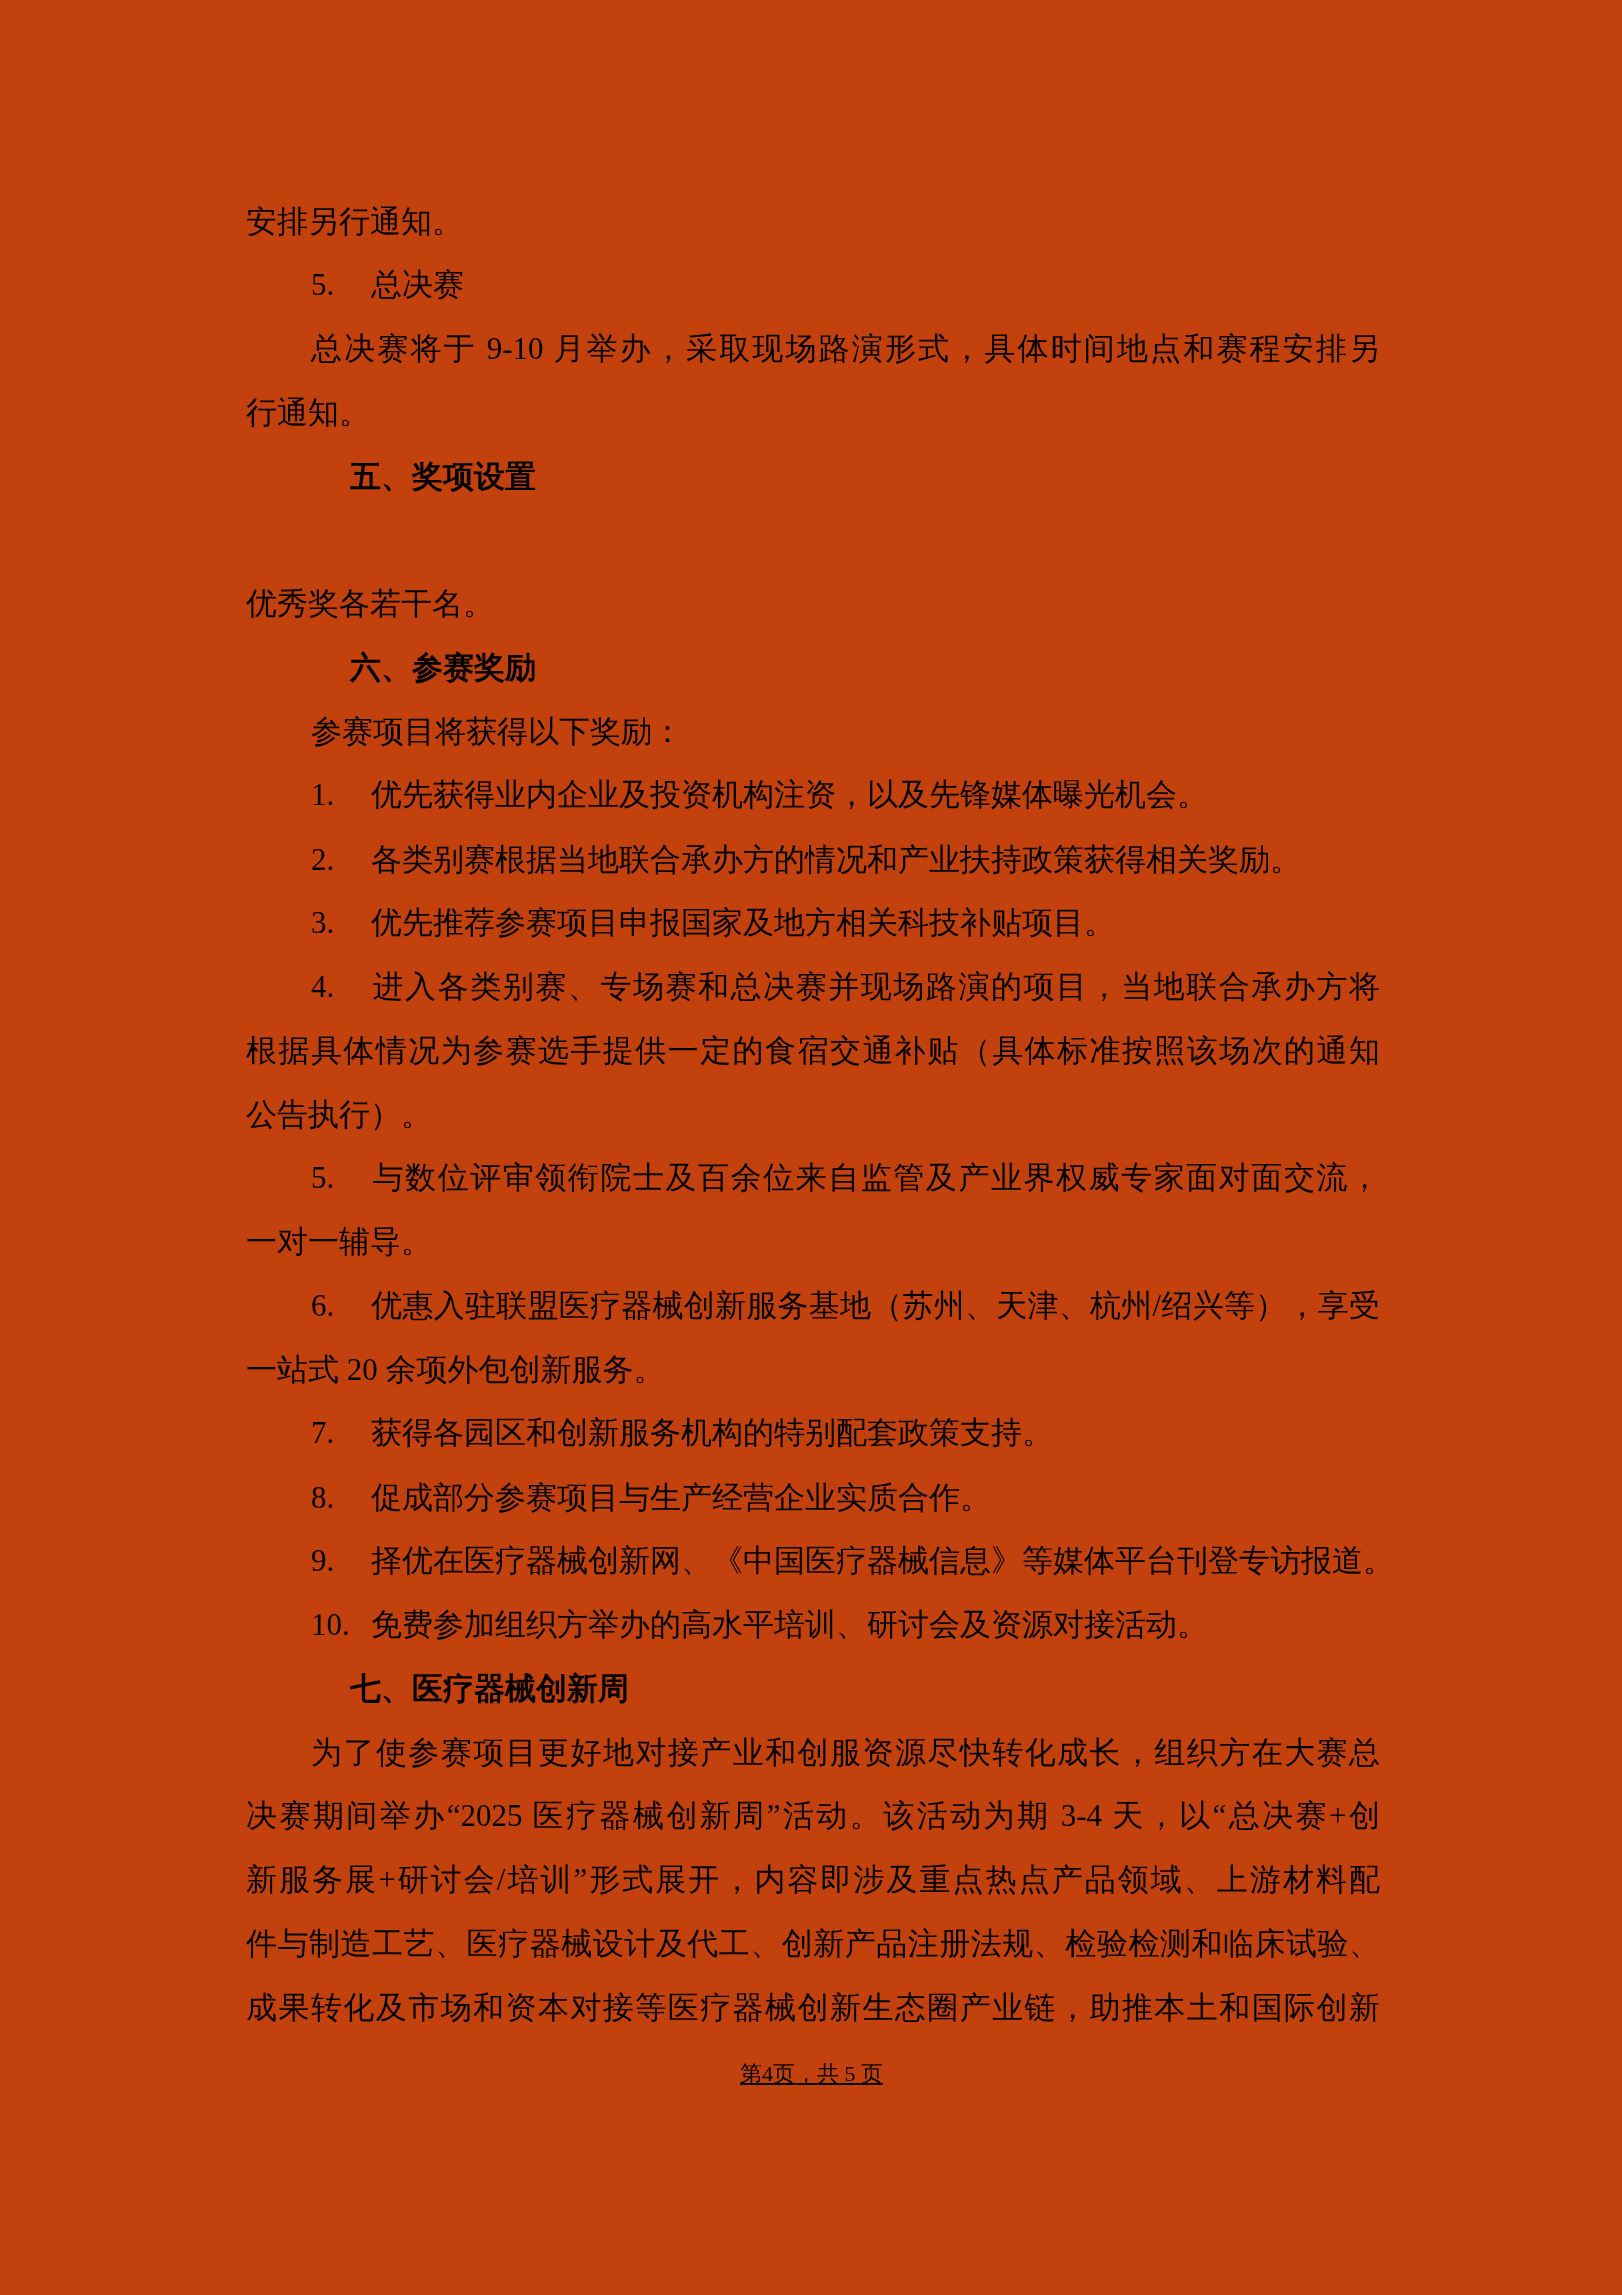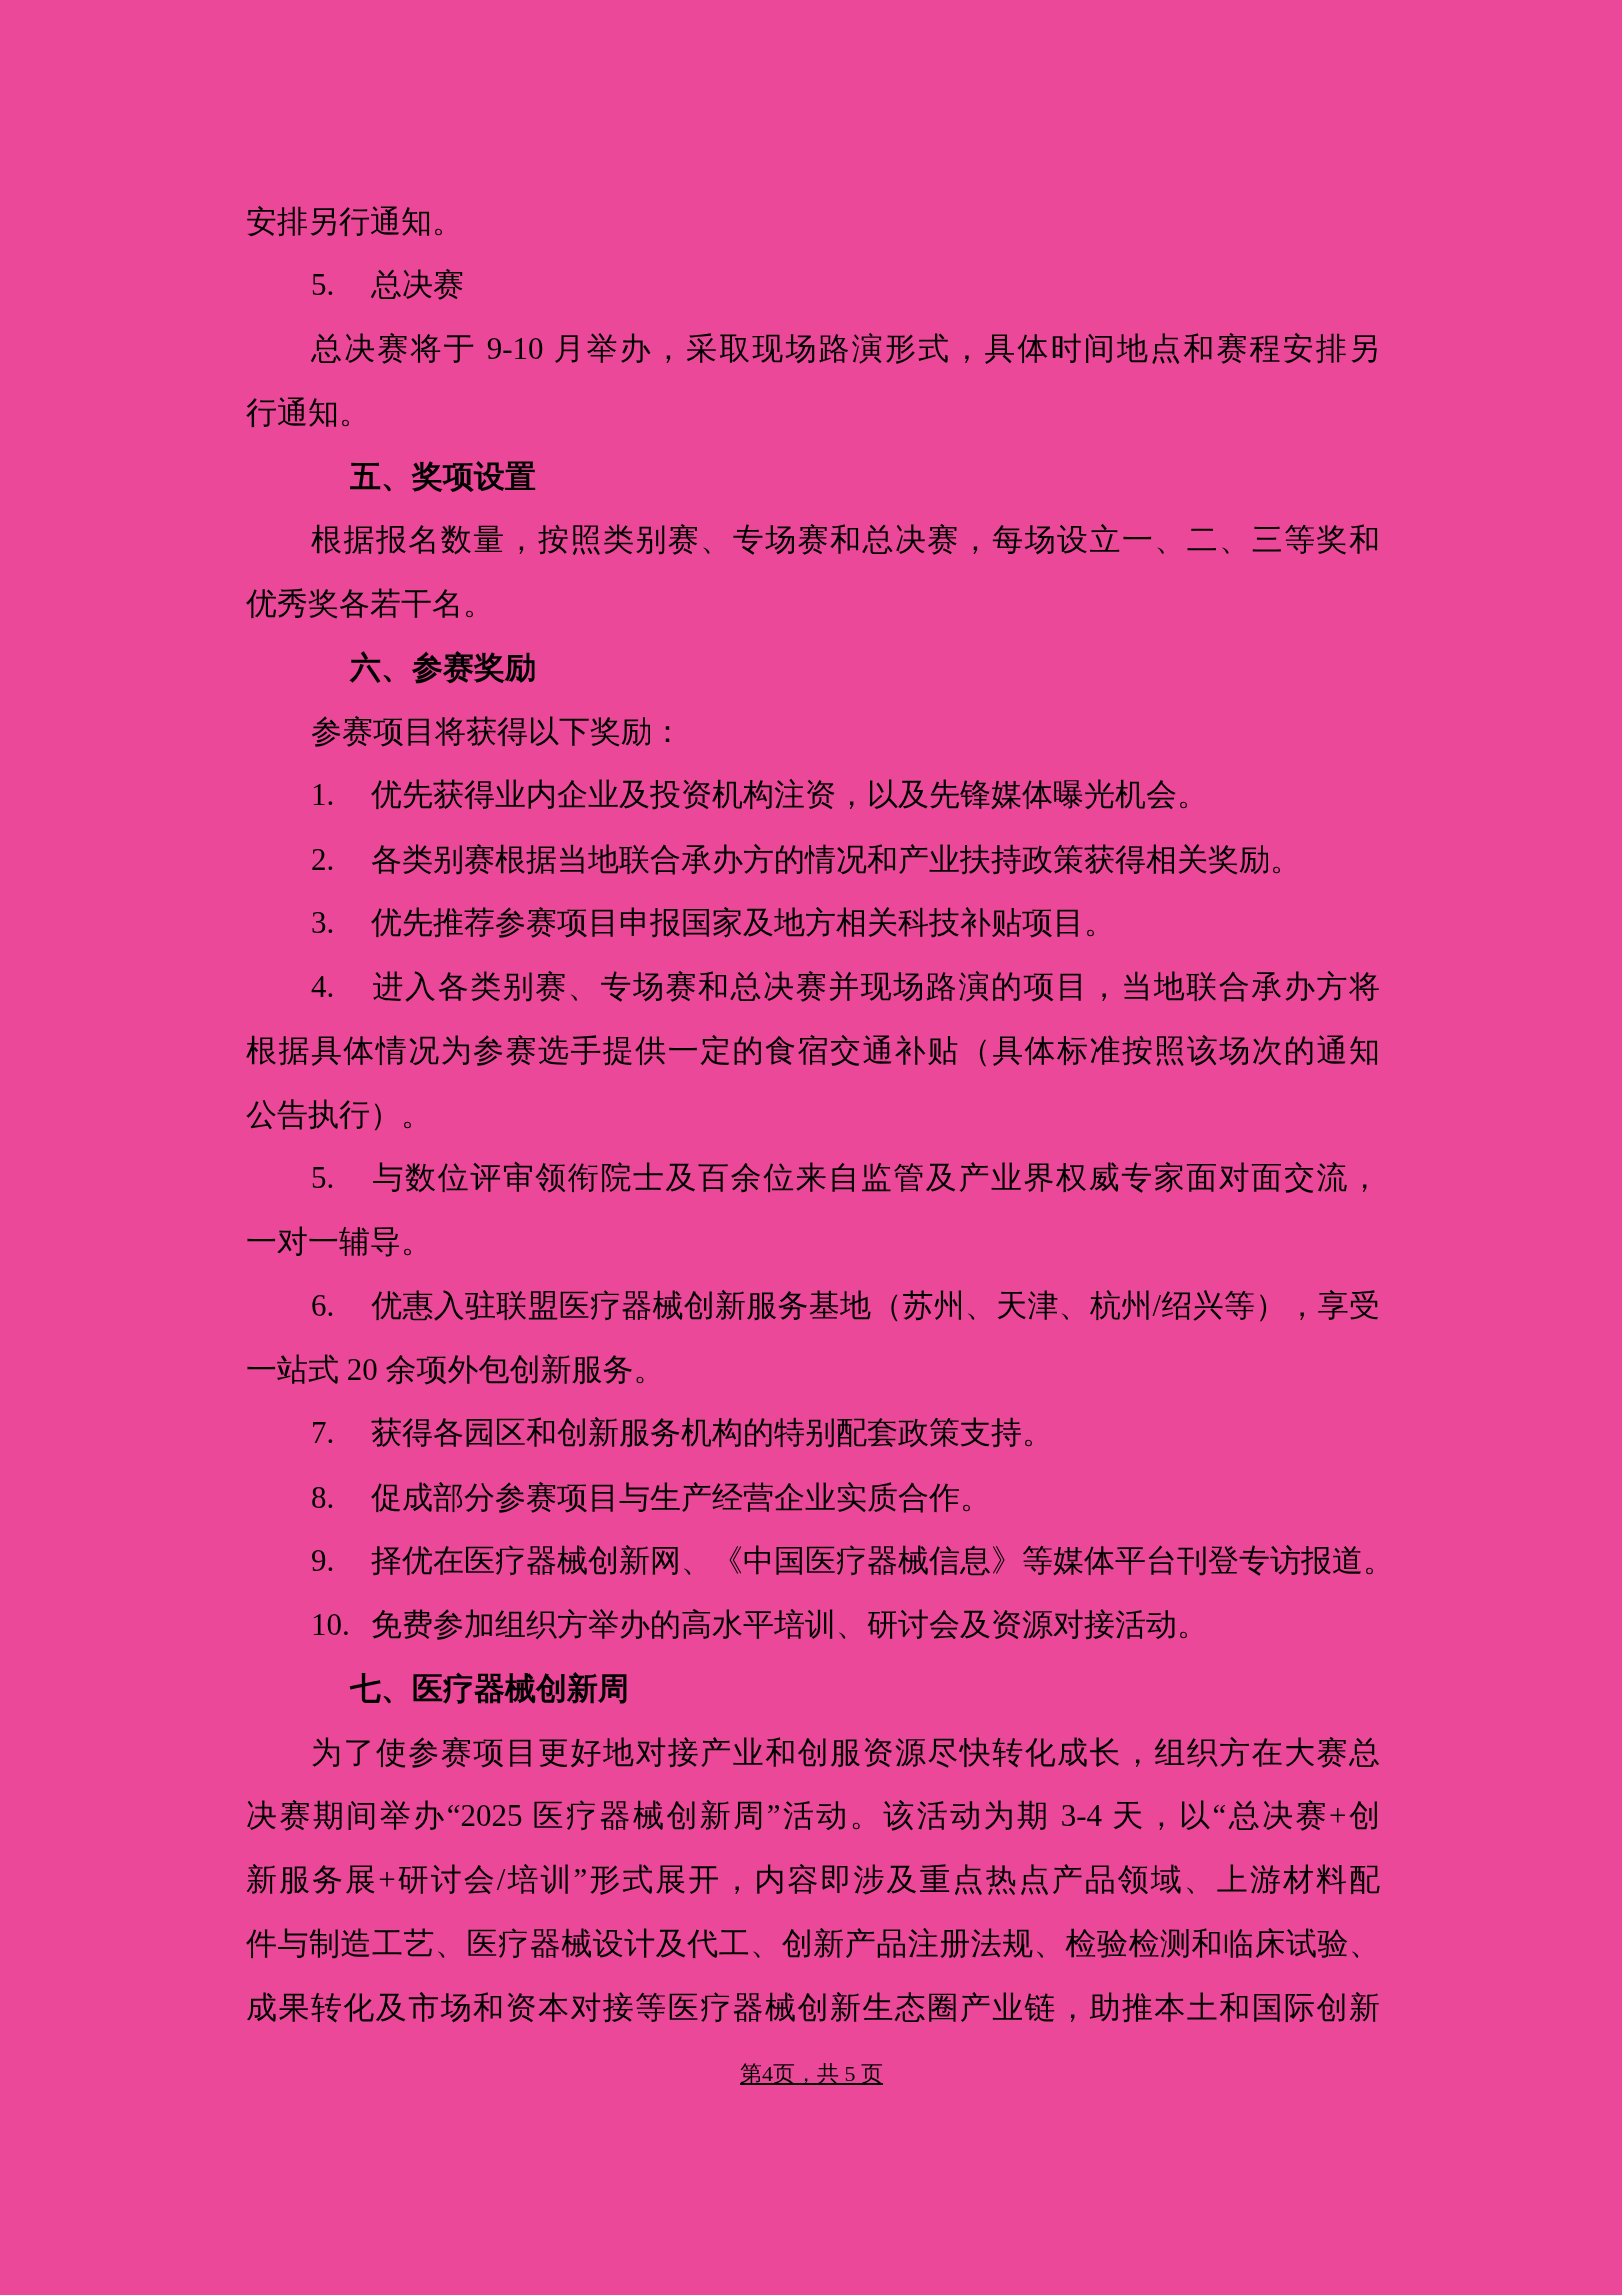--- a/index.html
+++ b/index.html
@@ -4,21 +4,21 @@
 <style>
   html, body {
     margin: 0;
     padding: 0;
     background: #ffffff;
   }
   .page {
     position: relative;
     width: 1623px;
     height: 2295px;
-    background: #ec4899;
+    background: #c2410c;
     color: #000000;
     font-family: "Liberation Serif", "DejaVu Serif", serif;
     overflow: hidden;
   }
   .line {
     position: absolute;
     left: 246px;
     width: 1134px;
     font-size: 31px;
     line-height: 39px;
@@ -63,21 +63,20 @@
 <div class="page">
 
   <div class="line" style="top:202px">安排另行通知。</div>
 
   <div class="line item" style="top:265px"><span class="num">5.</span><span>总决赛</span></div>
 
   <div class="line indent full" style="top:329px">总决赛将于 9-10 月举办，采取现场路演形式，具体时间地点和赛程安排另</div>
   <div class="line" style="top:393px">行通知。</div>
 
   <div class="line heading" style="top:457px">五、奖项设置</div>
-  <div class="line indent full" style="top:520px">根据报名数量，按照类别赛、专场赛和总决赛，每场设立一、二、三等奖和</div>
   <div class="line" style="top:584px">优秀奖各若干名。</div>
 
   <div class="line heading" style="top:648px">六、参赛奖励</div>
   <div class="line indent" style="top:712px">参赛项目将获得以下奖励：</div>
 
   <div class="line item" style="top:775px"><span class="num">1.</span><span>优先获得业内企业及投资机构注资，以及先锋媒体曝光机会。</span></div>
 
   <div class="line item" style="top:840px"><span class="num">2.</span><span>各类别赛根据当地联合承办方的情况和产业扶持政策获得相关奖励。</span></div>
 
   <div class="line item" style="top:903px"><span class="num">3.</span><span>优先推荐参赛项目申报国家及地方相关科技补贴项目。</span></div>

